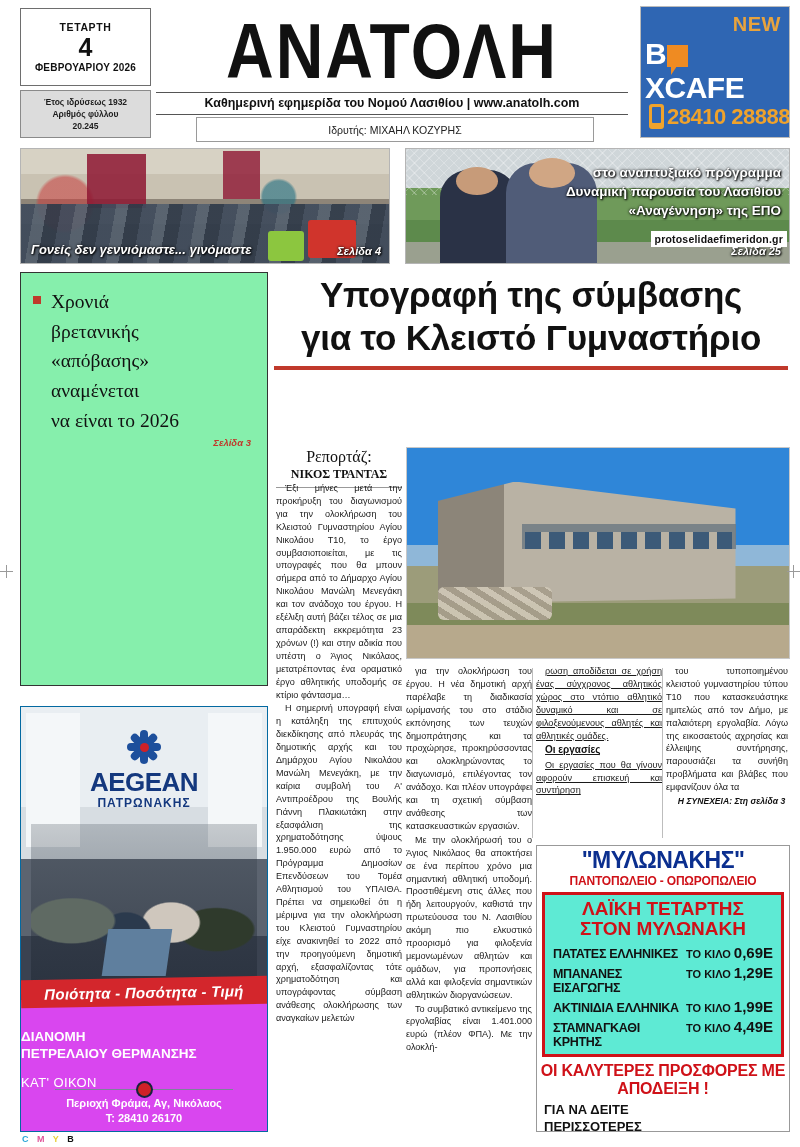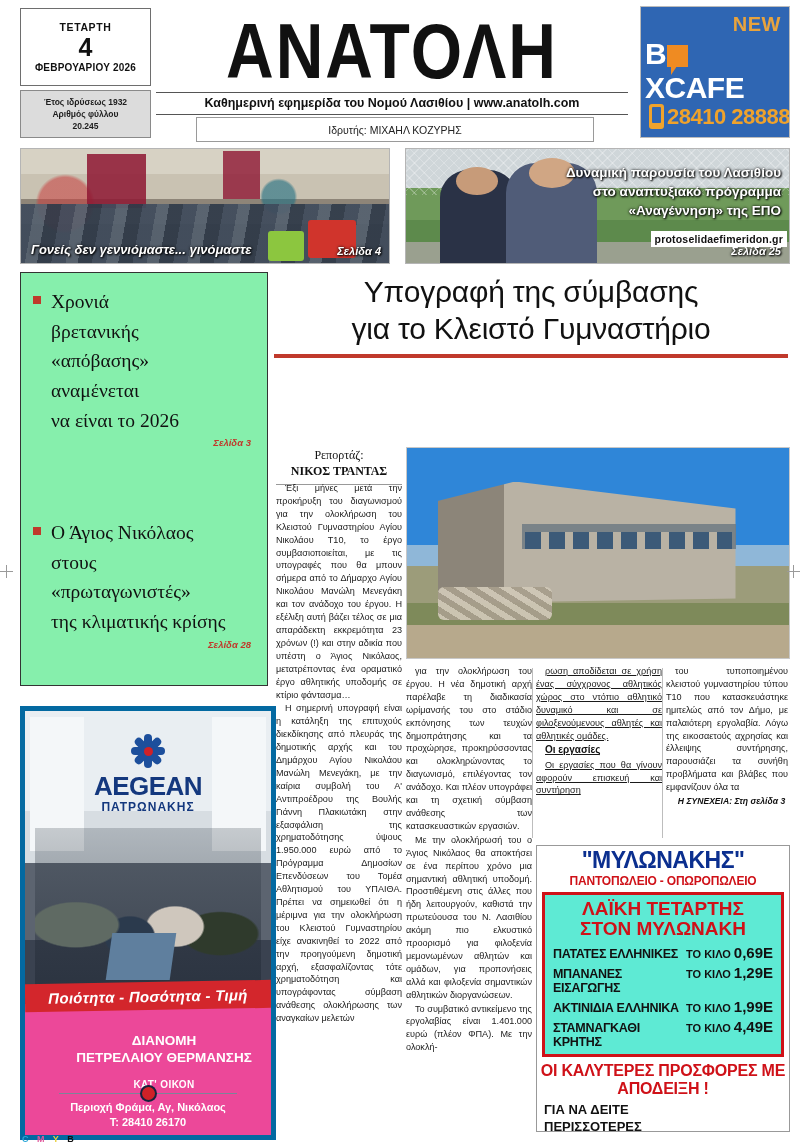--- a/index.html
+++ b/index.html
@@ -72,56 +72,56 @@
 
   
   .left-box{position:absolute;left:20px;top:272px;width:246px;height:412px;border:1px solid #333;background:#86efac;}
   .lt-item{padding:0 12px;}
   .lt-head{font-family:"Liberation Serif",serif;font-size:19.5px;line-height:1.52;color:#111;position:relative;padding-left:18px;}
   .lt-head:before{content:"";position:absolute;left:0;top:9px;width:8px;height:8px;background:#c0392b;}
   .lt-page{text-align:right;font-size:9.5px;font-weight:700;color:#c0392b;font-style:italic;padding-right:4px;margin-top:2px;}
 
   
   .main-head{position:absolute;left:274px;top:274px;width:514px;}
-  .mh-line{font-size:30px;font-weight:400;text-align:center;line-height:1.22;letter-spacing:-.2px;color:#111;}
+  .mh-line{font-size:35px;font-weight:700;text-align:center;line-height:1.22;letter-spacing:-.2px;color:#111;}
   .mh-rule{height:4px;background:#c0392b;margin:7px 0 0;}
   .mh-sub{font-size:22px;font-weight:700;text-align:center;margin-top:12px;color:#111;}
 
   
   .art-photo{position:absolute;left:406px;top:447px;width:382px;height:210px;border:1px solid #c8c8c8;overflow:hidden;
      background:linear-gradient(180deg,#2f86d8 0 46%,#8fb7d8 46% 56%,#9c9c7a 56% 76%,#b9ae93 76% 100%);}
   .art-photo .bldg{position:absolute;left:8%;top:16%;width:78%;height:58%;background:linear-gradient(90deg,#8c8579 0 22%,#b9b2a4 22% 100%);
      clip-path:polygon(0 16%,26% 0,100% 22%,100% 96%,0 100%);}
   .art-photo .band{position:absolute;left:30%;top:36%;width:56%;height:12%;background:#6f7a84;opacity:.85;}
   .art-photo .win{position:absolute;left:31%;top:40%;width:54%;height:8%;
      background:repeating-linear-gradient(90deg,#3c5a78 0 16px,#b9b2a4 16px 24px);}
   .art-photo .ground{position:absolute;left:0;bottom:0;width:100%;height:26%;
      background:linear-gradient(180deg,#7e8a5a 0 40%,#b7a98c 40% 100%);}
   .art-photo .rubble{position:absolute;left:8%;bottom:18%;width:30%;height:16%;
      background:repeating-linear-gradient(32deg,#cfc7b6 0 6px,#a79e8c 6px 12px);border-radius:6px;opacity:.95;}
 
   .byline{position:absolute;left:276px;top:448px;width:126px;text-align:center;
           border-bottom:1px solid #999;padding-bottom:5px;}
-  .byline .r1{font-family:"Liberation Serif",serif;font-size:12px;color:#111;}
+  .byline .r1{font-family:"Liberation Serif",serif;font-size:16px;color:#111;}
   .byline .r2{font-family:"Liberation Serif",serif;font-size:12px;font-weight:700;color:#111;margin-top:1px;}
 
   .col{position:absolute;font-size:9.1px;line-height:1.42;text-align:justify;color:#1a1a1a;}
   .col p{margin:0 0 0;text-indent:9px;}
   .col p + p{margin-top:1px;}
   .c1{left:276px;top:482px;width:126px;height:660px;}
   .c2{left:406px;top:665px;width:126px;height:477px;}
   .c3{left:536px;top:665px;width:126px;height:175px;text-decoration:underline;}
   .c4{left:666px;top:665px;width:122px;height:175px;}
   .sub-head{font-size:10px;font-weight:700;margin:5px 0 2px;text-indent:0;color:#111;}
   .cont-note{font-size:8.6px;font-weight:700;font-style:italic;text-align:center;margin-top:4px;color:#111;}
   .vrule{position:absolute;width:1px;background:#bdbdbd;}
 
   
-  .aegean{position:absolute;left:20px;top:706px;width:246px;height:424px;border:5px solid #0369a1;overflow:hidden;
-          background:#ec4899;}
+  .aegean{position:absolute;left:20px;top:706px;width:246px;height:424px;border:1px solid #0369a1;overflow:hidden;
+          background:#d946ef;}
   .ae-photo{position:absolute;left:0;top:0;width:100%;height:69%;
     background:linear-gradient(180deg,#e9eef2 0 34%,#d7dde2 34% 52%,#5c6470 52% 78%,#3a4250 78% 100%);}
   .ae-photo .win-l{position:absolute;left:2%;top:2%;width:22%;height:46%;background:#f4f7f9;}
   .ae-photo .win-r{position:absolute;right:2%;top:2%;width:22%;height:46%;background:#f4f7f9;}
   .ae-photo .fam{position:absolute;left:4%;bottom:0;width:92%;height:60%;
     background:radial-gradient(ellipse at 18% 55%,#5f6a63 0 16%,transparent 17%),
                radial-gradient(ellipse at 42% 62%,#2b3a4d 0 13%,transparent 14%),
                radial-gradient(ellipse at 62% 56%,#cfc7bd 0 14%,transparent 15%),
                radial-gradient(ellipse at 82% 60%,#2f3a2c 0 14%,transparent 15%),
                linear-gradient(180deg,rgba(60,70,80,.25),rgba(30,38,50,.55));}
@@ -129,23 +129,23 @@
   .ae-logo{position:absolute;left:0;top:5%;width:100%;text-align:center;}
   .ae-flower{width:38px;height:38px;margin:0 auto 3px;position:relative;}
   .ae-flower i{position:absolute;left:50%;top:50%;width:8px;height:17px;background:#1d4f9c;border-radius:5px;
                transform-origin:50% 100%;margin:-17px 0 0 -4px;}
   .ae-flower b{position:absolute;left:50%;top:50%;width:9px;height:9px;margin:-4px 0 0 -4px;background:#cf2127;border-radius:50%;}
   .ae-name{font-size:26px;font-weight:700;color:#14387e;letter-spacing:-.5px;line-height:1;}
   .ae-sub{font-size:12px;font-weight:700;color:#14387e;letter-spacing:1px;margin-top:1px;}
   .ae-ribbon{position:absolute;left:0;top:64%;width:100%;height:28px;background:#d3262c;
              display:flex;align-items:center;justify-content:center;transform:rotate(-1deg);}
   .ae-ribbon span{font-size:15px;font-weight:700;color:#fff;font-style:italic;letter-spacing:.3px;}
-  .ae-deliv{position:absolute;left:16px;top:76%;width:100%;text-align:center;color:#fff;}
+  .ae-deliv{position:absolute;left:0;top:76%;width:100%;text-align:left;color:#fff;}
   .ae-deliv .d1{font-size:13.5px;font-weight:700;line-height:1.25;}
-  .ae-deliv .d2{font-size:10px;font-weight:700;margin-top:12px;letter-spacing:.4px;}
+  .ae-deliv .d2{font-size:13px;font-weight:400;margin-top:12px;letter-spacing:.4px;}
   .ae-div{position:absolute;left:14%;top:90%;width:72%;height:1px;background:#7b8498;}
   .ae-div:after{content:"";position:absolute;left:50%;top:-6px;width:13px;height:13px;margin-left:-6px;
                 background:#cf2127;border-radius:50%;box-shadow:0 0 0 2px #16233c;}
   .ae-addr{position:absolute;left:0;bottom:6px;width:100%;text-align:center;color:#fff;}
   .ae-addr div{font-size:11px;font-weight:700;line-height:1.3;}
   .cmyb{position:absolute;left:22px;bottom:3px;font-size:9px;font-weight:700;letter-spacing:3px;}
   .cmyb .c{color:#2aa7d8;}.cmyb .m{color:#e0559a;}.cmyb .y{color:#e8cf3a;}.cmyb .b{color:#111;}
 
   
   .mylo{position:absolute;left:536px;top:845px;width:252px;height:285px;border:1px solid #999;background:#fff;overflow:hidden;}
@@ -214,49 +214,40 @@
 
   <div class="teaser t2">
     <div class="ph-field">
       <div class="fence"></div>
       <div class="man1"></div>
       <div class="man1h"></div>
       <div class="man2"></div>
       <div class="man2h"></div>
     </div>
     <div class="cap-lines">
+      <div>στο αναπτυξιακό πρόγραμμα</div>
       <div>Δυναμική παρουσία του Λασιθίου</div>
-      <div>στο αναπτυξιακό πρόγραμμα</div>
       <div>«Αναγέννηση» της ΕΠΟ</div>
     </div>
     <div class="teaser-page">Σελίδα 25</div>
     <div class="watermark">protoselidaefimeridon.gr</div>
   </div>
 
   <div class="left-box">
     <div class="lt-item" style="padding-top:14px">
       <div class="lt-head">
         <span>Χρονιά</span><br>
         <span>βρετανικής</span><br>
         <span>«απόβασης»</span><br>
         <span>αναμένεται</span><br>
         <span>να είναι το 2026</span>
       </div>
       <div class="lt-page">Σελίδα 3</div>
     </div>
 
-    <div class="lt-item" style="padding-top:70px">
-      <div class="lt-head">
-        <span>Ο Άγιος Νικόλαος</span><br>
-        <span>στους</span><br>
-        <span>«πρωταγωνιστές»</span><br>
-        <span>της κλιματικής κρίσης</span>
-      </div>
-      <div class="lt-page">Σελίδα 28</div>
-    </div>
   </div>
 
   <div class="main-head">
     <div class="mh-line">Υπογραφή της σύμβασης</div>
     <div class="mh-line">για το Κλειστό Γυμναστήριο</div>
     <div class="mh-rule"></div>
   </div>
 
   <div class="art-photo">
     <div class="bldg"></div>

